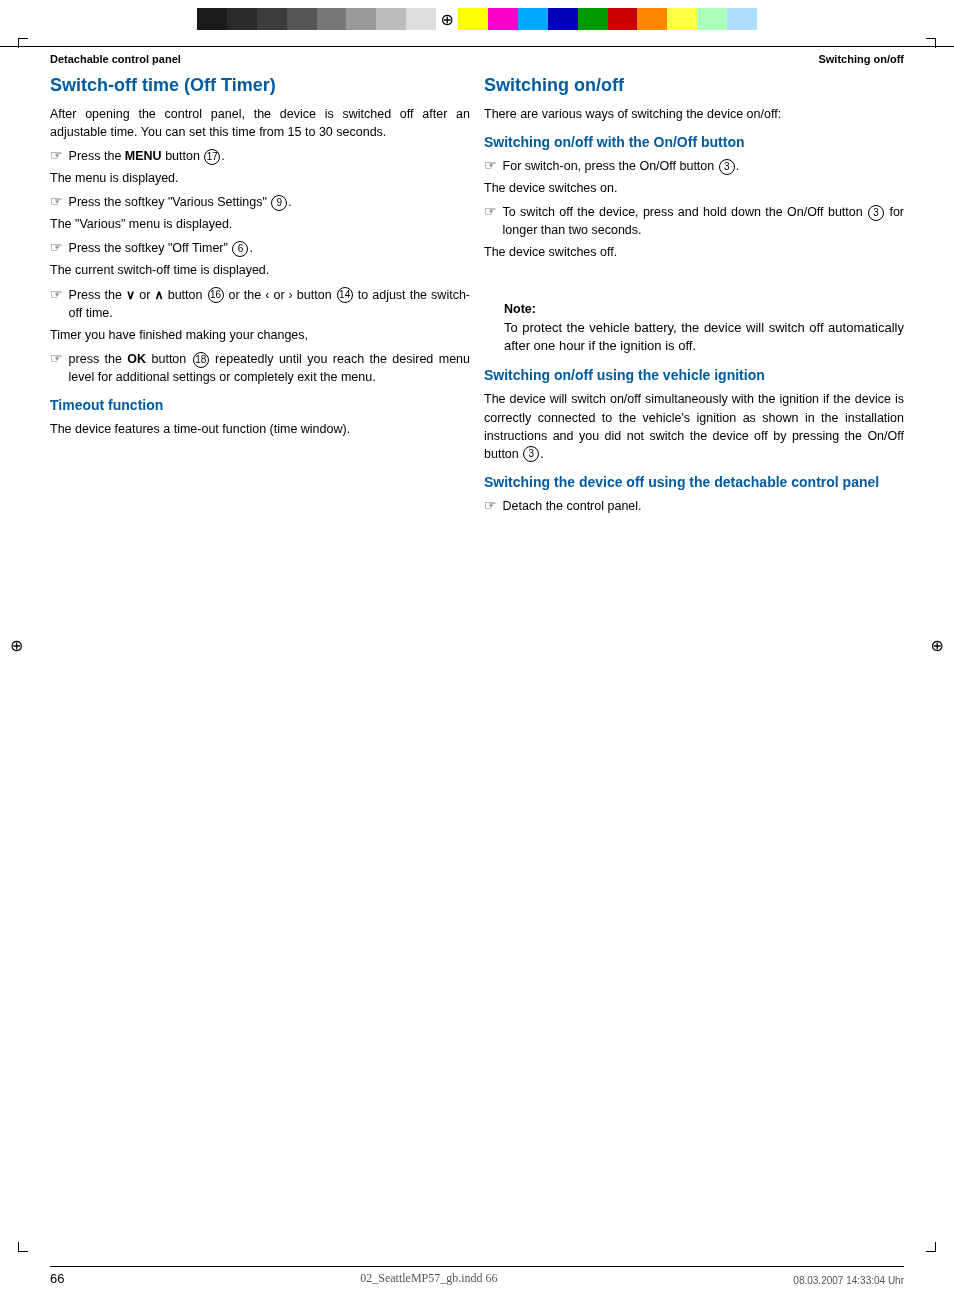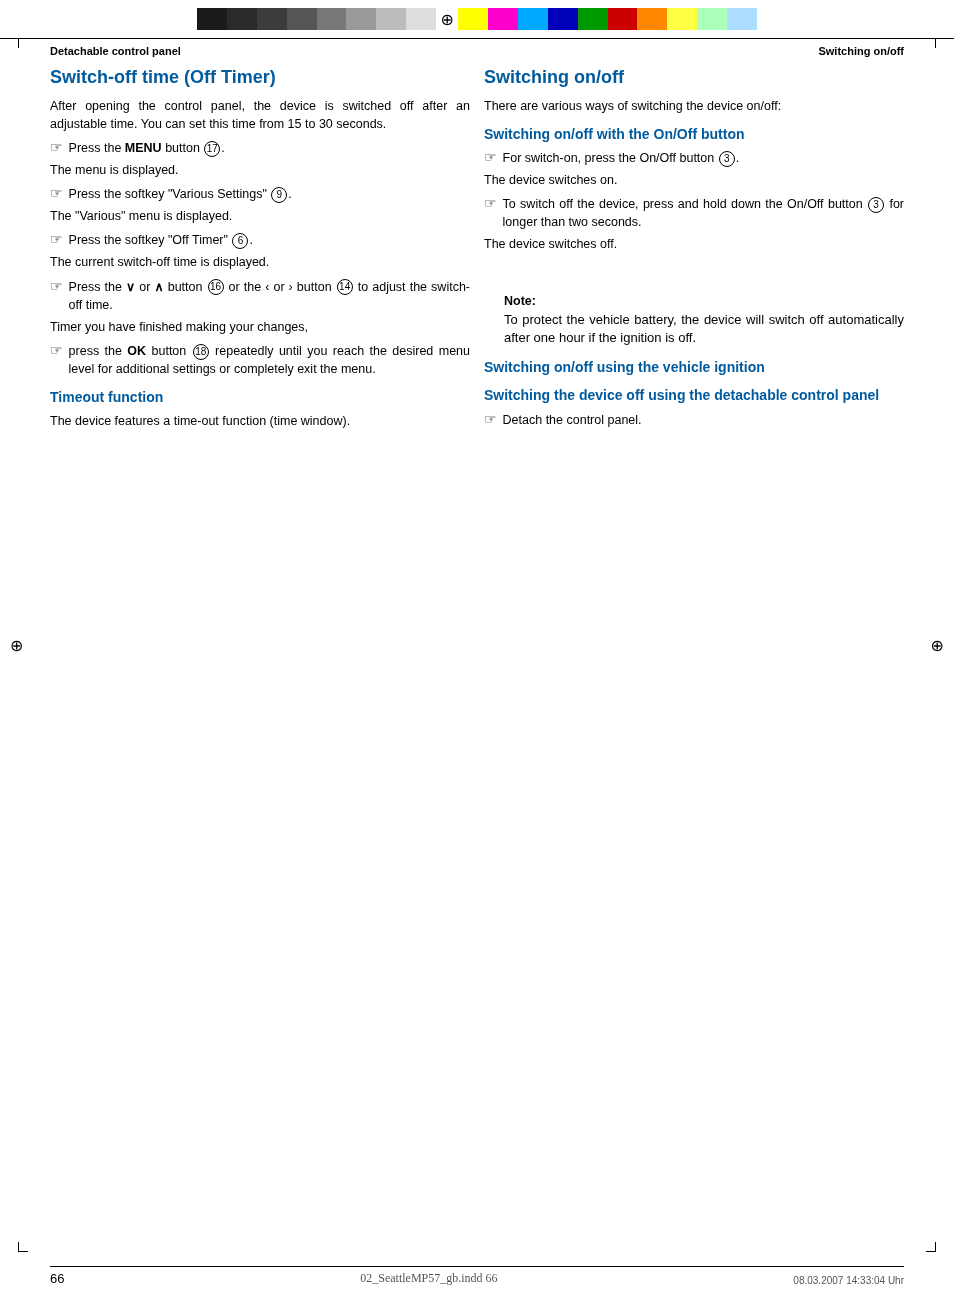--- a/index.html
+++ b/index.html
@@ -44,21 +44,21 @@
     }
 
     
     .top-header {
       display: flex;
       justify-content: space-between;
       padding: 6px 50px 2px 50px;
       border-top: 1px solid #000;
       font-size: 11px;
       font-weight: bold;
-      margin-top: 4px;
+      margin-top: 12px;
     }
 
     
     .content-area {
       display: flex;
       padding: 0 50px;
       gap: 14px;
       margin-top: 8px;
     }
 
@@ -326,20 +326,21 @@
 
       <p>The device switches off.</p>
 
       <div class="note-box">
         <div class="note-title">Note:</div>
         <p class="note-text">To protect the vehicle battery, the device will switch off automatically after one hour if the ignition is off.</p>
       </div>
 
       <h3 class="sub-title">Switching on/off using the vehicle ignition</h3>
 
+      <p>The device will switch on/off simultaneously with the ignition if the device is correctly connected to the vehicle's ignition as shown in the installation instructions and you did not switch the device off by pressing the On/Off button <span class="circled">3</span>.</p>
 
       <h3 class="sub-title">Switching the device off using the detachable control panel</h3>
 
       <div class="arrow-item">
         <span class="arrow-sym">☞</span>
         <span class="arrow-text">Detach the control panel.</span>
       </div>
 
 
     </div>

